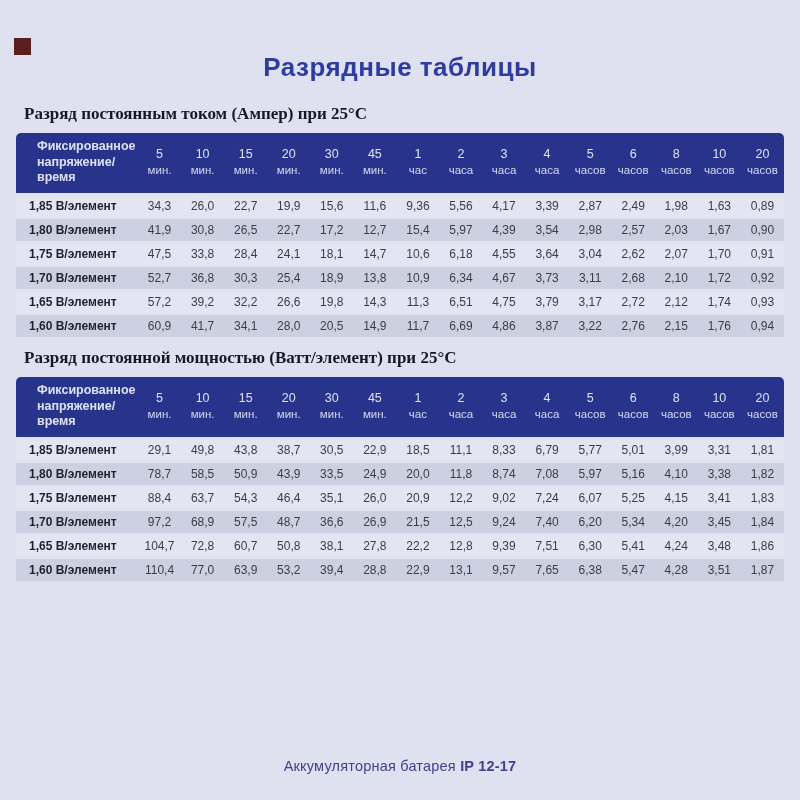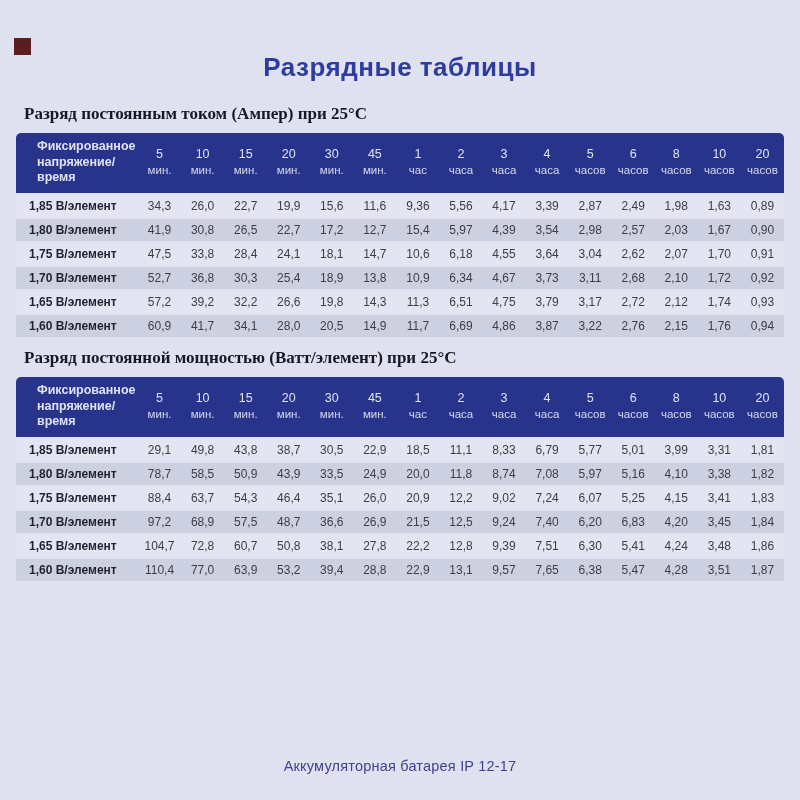--- a/index.html
+++ b/index.html
@@ -80,21 +80,21 @@
   }
   .footer {
     position: absolute;
     left: 0; right: 0;
     top: 758px;
     text-align: center;
     font-size: 14.5px;
     letter-spacing: 0.2px;
     color: var(--footer, #40428c);
   }
-  .footer b { font-weight: 400; }
+  .footer b { font-weight: 700; }
 </style>
 </head>
 <body>
 
 <div class="corner-mark"></div>
 
 <h1 class="page-title">Разрядные таблицы</h1>
 
 <h2 class="section-heading">Разряд постоянным током (Ампер) при 25°C</h2>
 <table>
@@ -403,21 +403,21 @@
         <td>68,9</td>
         <td>57,5</td>
         <td>48,7</td>
         <td>36,6</td>
         <td>26,9</td>
         <td>21,5</td>
         <td>12,5</td>
         <td>9,24</td>
         <td>7,40</td>
         <td>6,20</td>
-        <td>6,83</td>
+        <td>5,34</td>
         <td>4,20</td>
         <td>3,45</td>
         <td>1,84</td>
       </tr>
       <tr>
         <td class="row-label">1,65 В/элемент</td>
         <td>104,7</td>
         <td>72,8</td>
         <td>60,7</td>
         <td>50,8</td>

